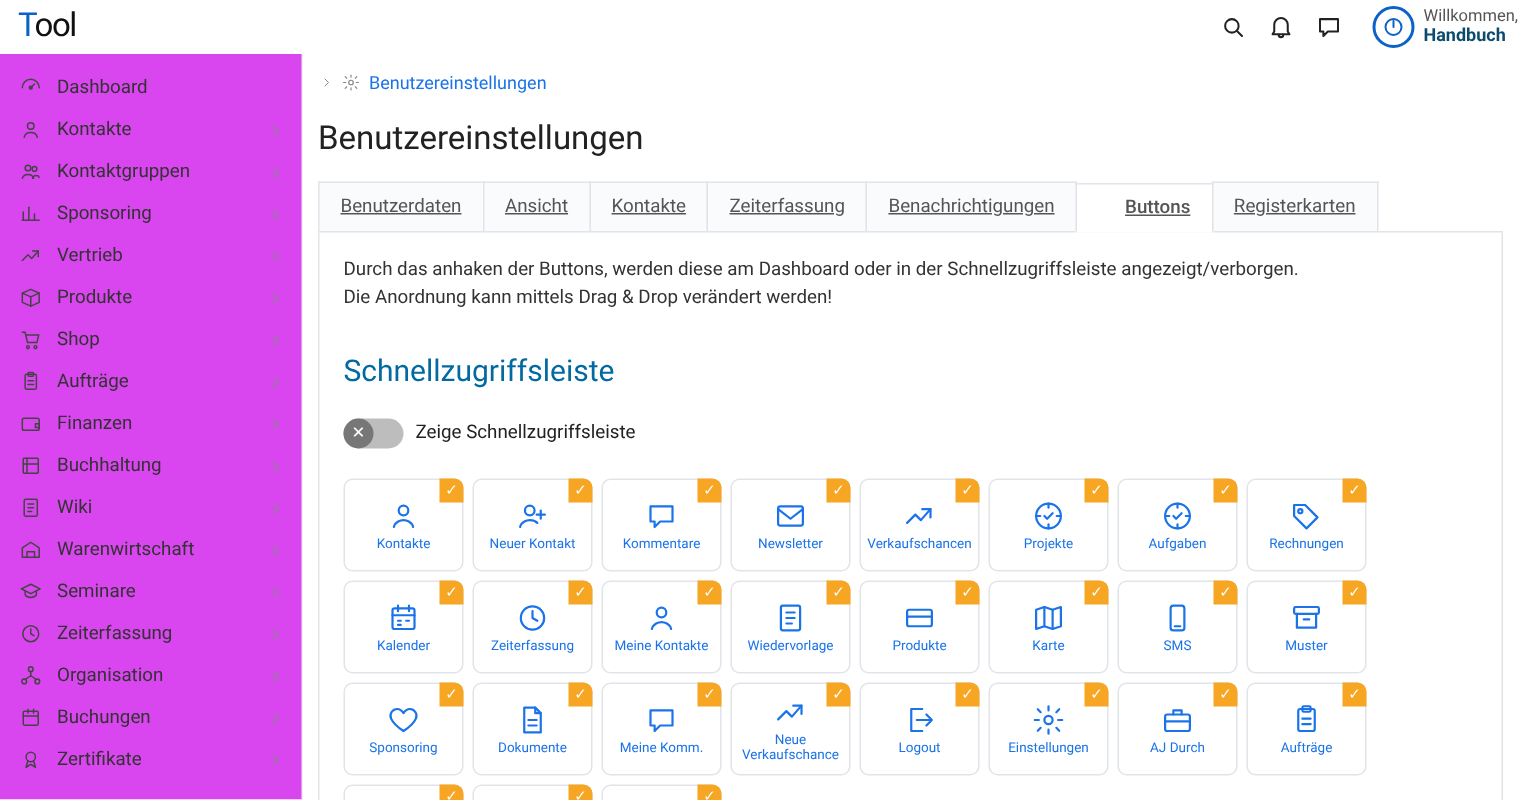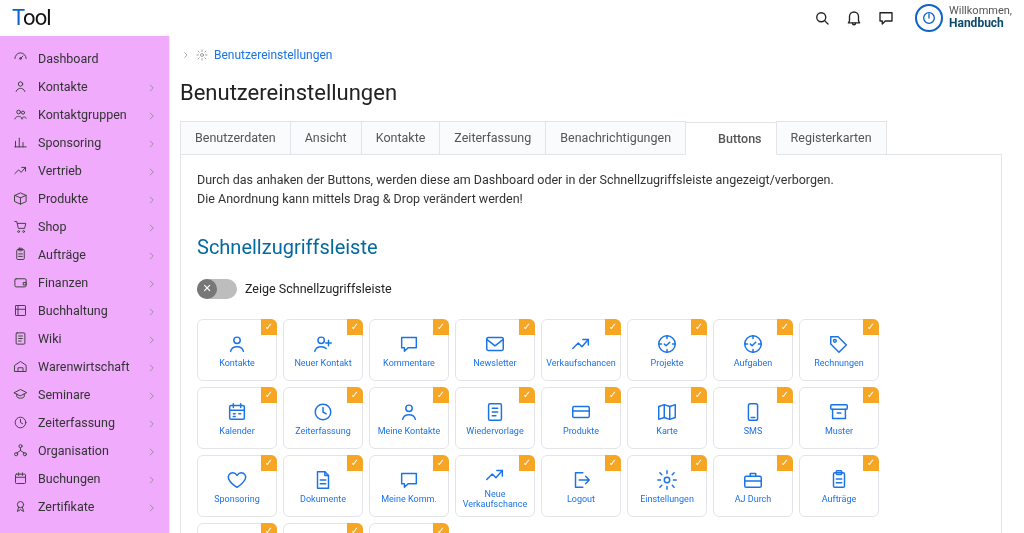--- a/index.html
+++ b/index.html
@@ -18,37 +18,37 @@
   .user-box { display: flex; align-items: center; gap: 6px; margin-left: 6px; }
   .avatar { width: 28px; height: 28px; border-radius: 50%; border: 2px solid #0b63c8; display: flex; align-items: center; justify-content: center; color: #0b63c8; }
   .avatar svg { width: 16px; height: 16px; }
   .user-text { line-height: 1.1; font-size: 11px; color: #555; }
   .user-text .line2 { font-weight: 700; color: #0c4a6e; font-size: 12px; }
 
   
   .layout { display: flex; height: calc(100% - 36px); }
 
   
-  .sidebar { width: 170px; background: #f0abfc; border-right: 1px solid #eceef0; padding-top: 8px; }
+  .sidebar { width: 202px; background: #d946ef; border-right: 1px solid #eceef0; padding-top: 8px; }
   .sb-item { display: flex; align-items: center; height: 28px; padding: 0 12px; cursor: pointer; color: #333; position: relative; }
   .sb-ico { width: 16px; height: 16px; margin-right: 10px; display: flex; align-items: center; justify-content: center; color: #444; }
   .sb-ico svg { width: 15px; height: 15px; stroke: currentColor; }
   .sb-chevron { width: 10px; height: 10px; color: #888; }
   .sb-chevron svg { width: 10px; height: 10px; }
   .sb-label { flex: 1; font-size: 12.5px; }
 
   
   .main { flex: 1; overflow: auto; padding: 10px 22px 0 10px; }
   .breadcrumb { font-size: 12px; color: #888; margin: 2px 0 18px 2px; display: flex; align-items: center; gap: 6px; }
   .breadcrumb a { color: #1a73e8; text-decoration: none; }
   .breadcrumb .gear { width: 12px; height: 12px; color: #888; }
   .page-title { font-size: 22px; font-weight: 400; color: #222; margin-bottom: 16px; }
 
   .tabs { display: flex; border-bottom: 1px solid #e1e4e8; }
-  .tab { padding: 8px 14px; font-size: 12.5px; color: #555; background: #fafbfc; border: 1px solid #e1e4e8; border-bottom: none; margin-right: -1px; cursor: pointer; }
+  .tab { padding: 8px 14px; font-size: 12.5px; color: #555; background: #fafbfc; border: 1px solid #e1e4e8; border-bottom: none; margin-right: -1px; cursor: pointer; text-decoration: underline; }
   .tab.active { background: #fff; border-bottom: 1px solid #fff; position: relative; top: 1px; font-weight: 500; padding-left: 32px; }
 
   .tab-body { border: 1px solid #e1e4e8; border-top: none; padding: 16px 16px 40px 16px; }
   .help-text { font-size: 12.5px; color: #333; line-height: 1.5; }
 
   .section-heading { color: #0369a1; font-size: 20px; font-weight: 400; margin: 26px 0 20px 0; }
 
   .toggle-row { display: flex; align-items: center; gap: 8px; margin-bottom: 20px; }
   .toggle { width: 40px; height: 20px; border-radius: 10px; background: #bdbdbd; position: relative; cursor: pointer; }
   .toggle .knob { width: 20px; height: 20px; border-radius: 50%; background: #777; position: absolute; left: 0; top: 0; display: flex; align-items: center; justify-content: center; color: #fff; font-size: 11px; }

